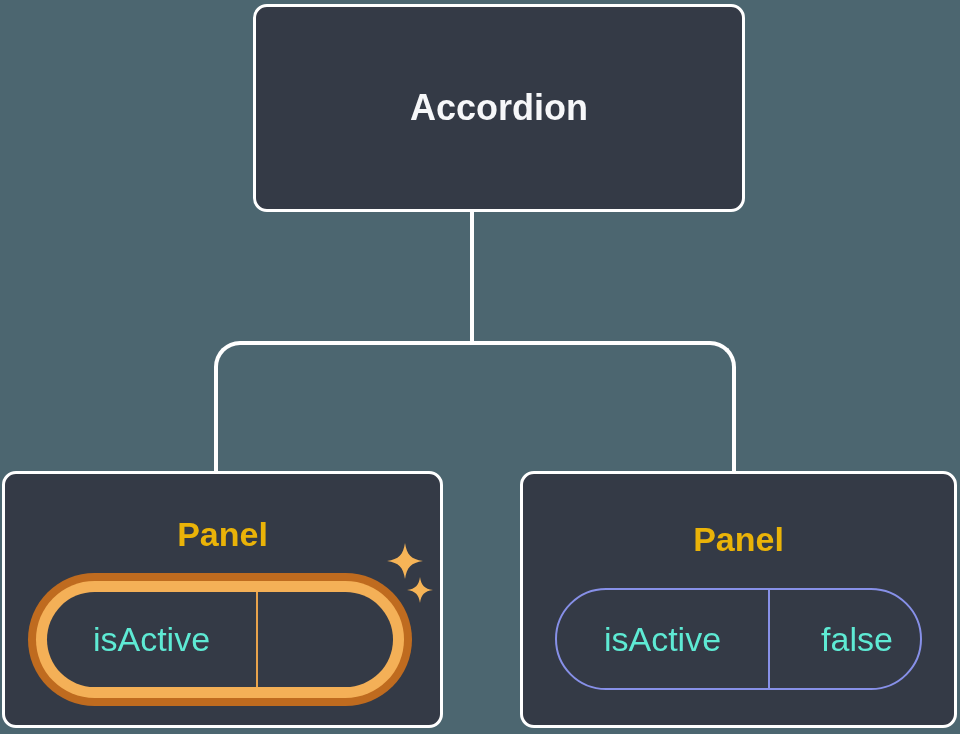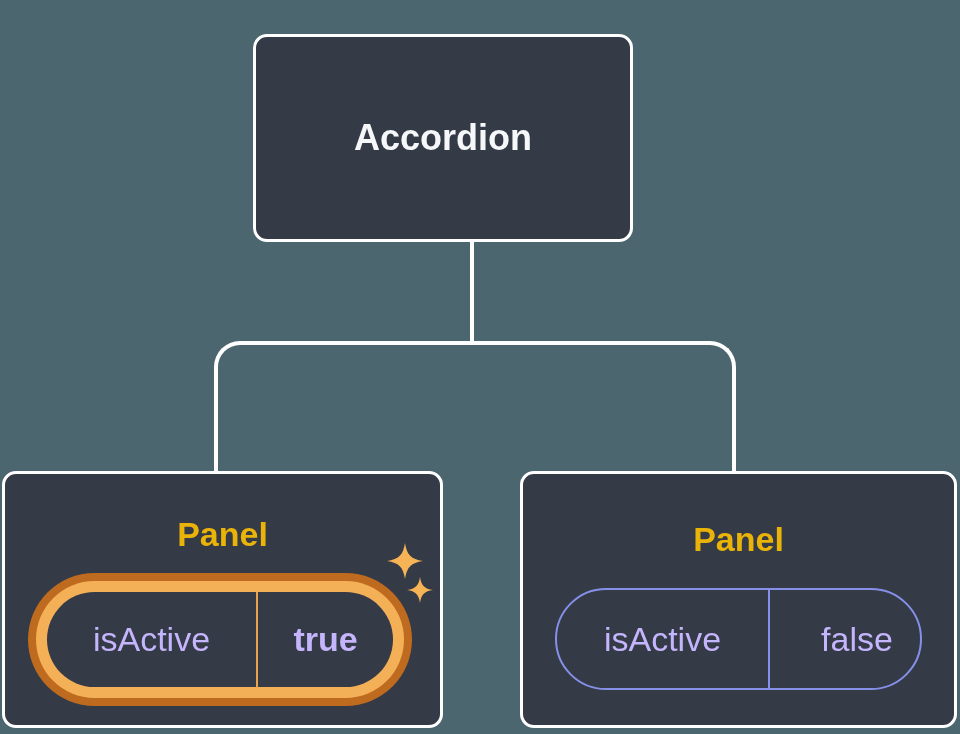--- a/index.html
+++ b/index.html
@@ -29,22 +29,22 @@
 
   
   .node {
     position: absolute;
     background: #343a46;
     border: 3px solid #ffffff;
     border-radius: 14px;
   }
   .node-root {
     left: 253px; top: 4px;
-    width: 380px; height: 208px;
-    display: flex; align-items: center; justify-content: center; margin-top: 30px;
+    width: 492px; height: 208px;
+    display: flex; align-items: center; justify-content: center;
   }
   .node-label {
     color: #f6f7f9;
     font-size: 36px;
     font-weight: 600;
     line-height: 38px;
   }
   .node-panel-left  { left: 2px;   top: 471px; width: 441px; height: 257px; }
   .node-panel-right { left: 520px; top: 471px; width: 437px; height: 257px; }
   .panel-title {
@@ -77,21 +77,21 @@
   .pill-core {
     width: 100%; height: 100%;
     background: #343a46;
     border-radius: 999px;
     display: flex;
     align-items: stretch;
     overflow: hidden;
   }
   .pill-cell {
     display: flex; align-items: center; justify-content: center;
-    color: #c4b5fd;
+    color: #5eead4;
     font-size: 34px;
   }
   .pill-core .cell-key { width: 209px; }
   .pill-core .cell-val { flex: 1; font-weight: 700; }
   .pill-core .pill-divider { width: 2px; background: #e8a34c; }
 
   
   .pill-plain {
     position: absolute;
     left: 32px; top: 114px;
@@ -123,21 +123,20 @@
 </div>
 
 <div class="node node-panel-left">
   <div class="panel-title">Panel</div>
 
   <div class="pill-glow-outer">
     <div class="pill-glow-mid">
       <div class="pill-core">
         <div class="pill-cell cell-key">isActive</div>
         <div class="pill-divider"></div>
-        <div class="pill-cell cell-val">true</div>
       </div>
     </div>
   </div>
 
   <svg class="sparkle sparkle-large" viewBox="0 0 100 100">
     <path d="M50 0 C55 33 67 45 100 50 C67 55 55 67 50 100 C45 67 33 55 0 50 C33 45 45 33 50 0 Z" fill="#f6b457"></path>
   </svg>
   <svg class="sparkle sparkle-small" viewBox="0 0 100 100">
     <path d="M50 0 C55 33 67 45 100 50 C67 55 55 67 50 100 C45 67 33 55 0 50 C33 45 45 33 50 0 Z" fill="#f6b457"></path>
   </svg>

